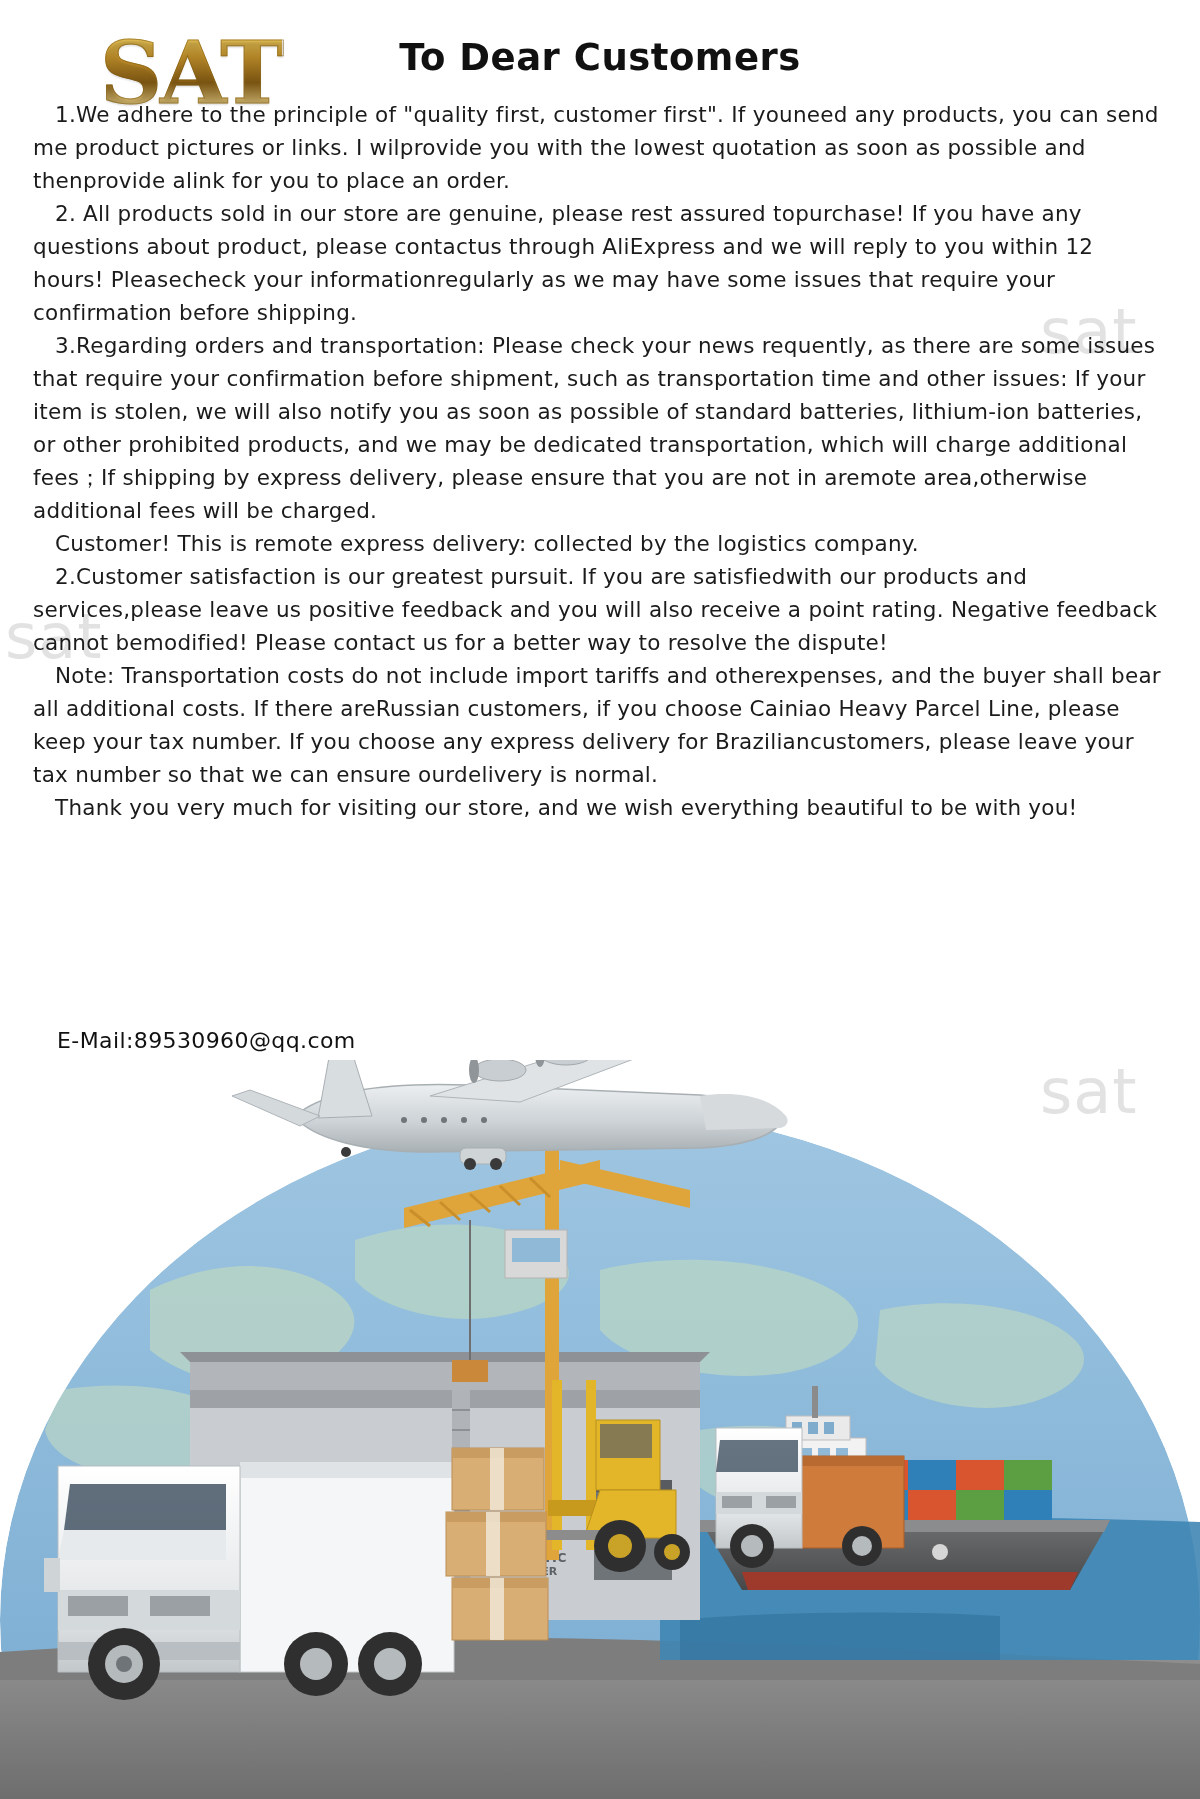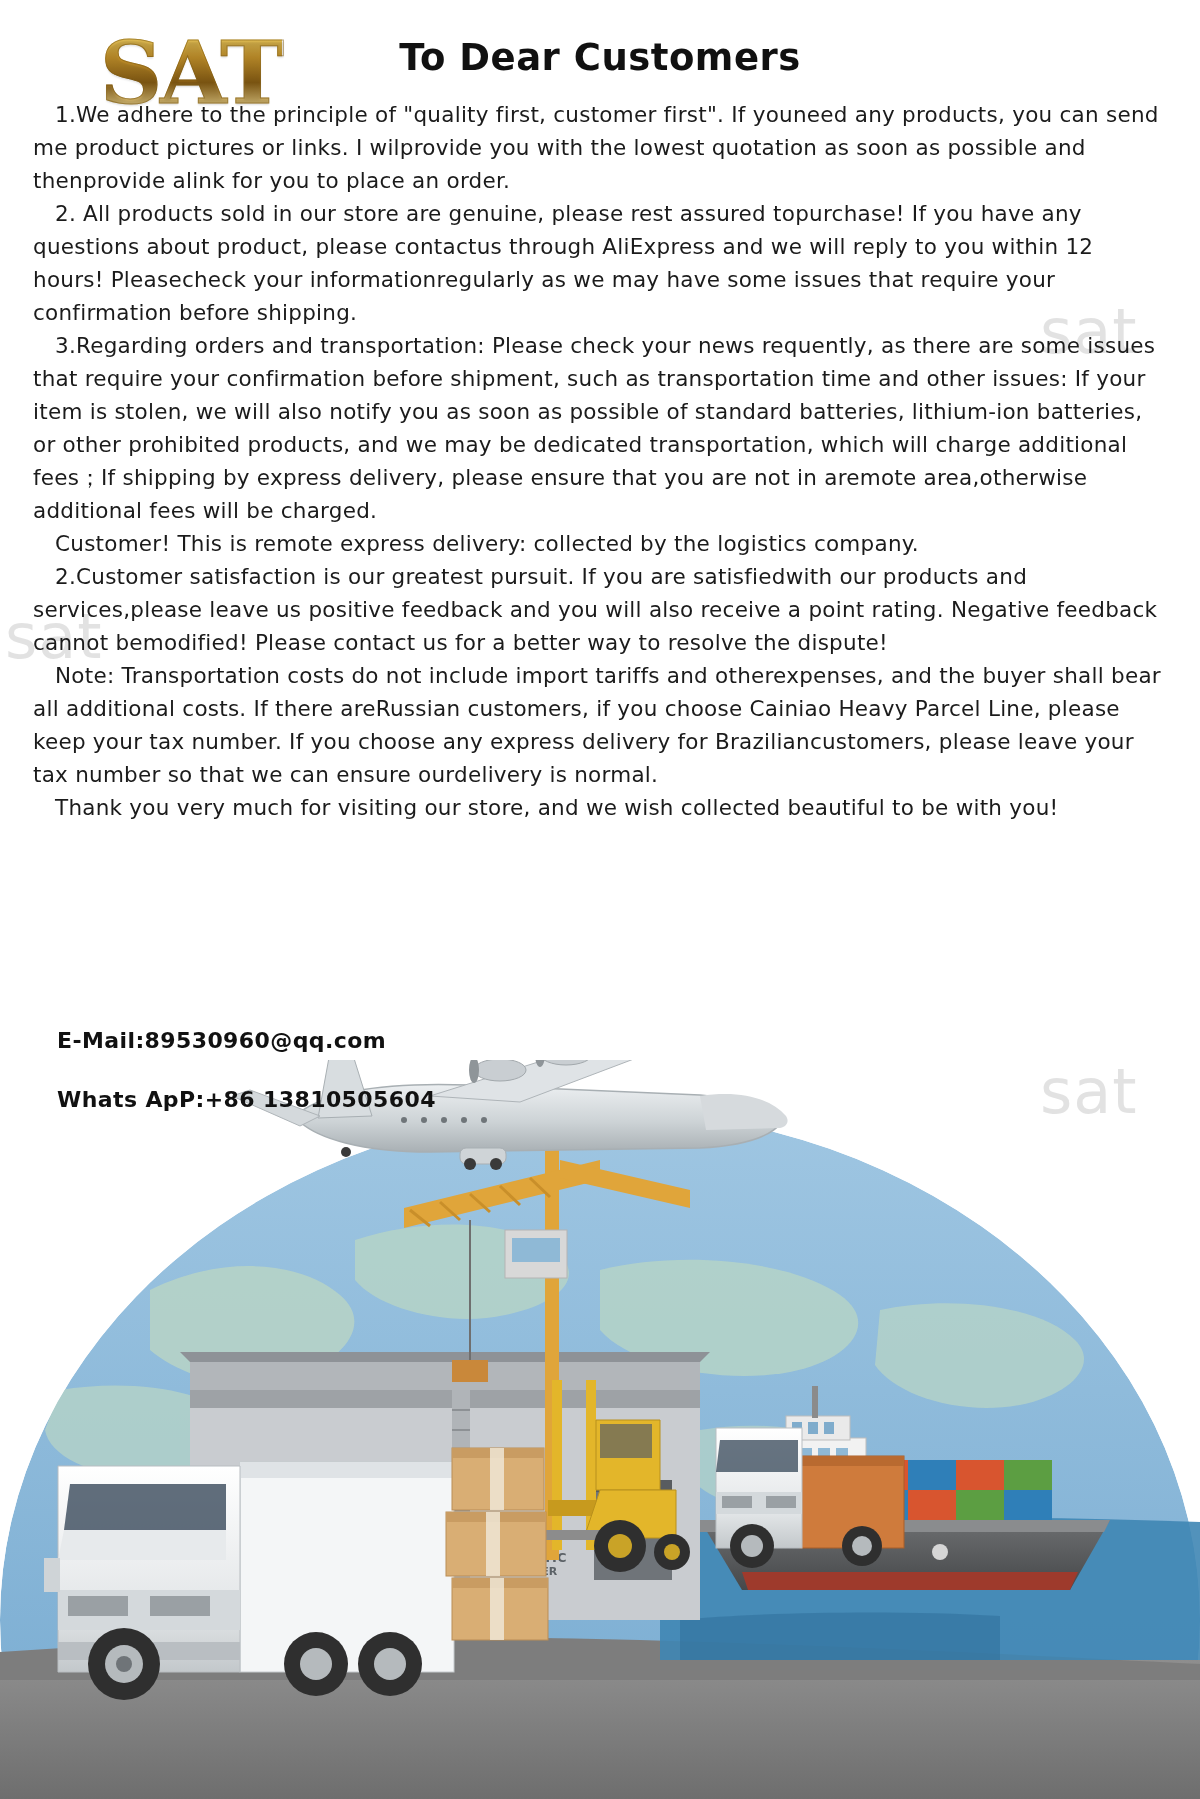--- a/index.html
+++ b/index.html
@@ -85,21 +85,21 @@
     text-align: left;
     margin: 0 0 0 0;
   }
   .para.indent { text-indent: 22px; }
 
   
   .contact {
     position: absolute;
     left: 57px;
     font-size: 22px;
-    font-weight: bold;
+    font-weight: normal;
     color: #111111;
     letter-spacing: 0.4px;
     z-index: 6;
   }
   .contact-email { top: 1028px; }
   .contact-whats { top: 1087px; }
 
   
   .illus {
     position: absolute;
@@ -124,25 +124,24 @@
 
   <div class="title">To Dear Customers</div>
 
   <div class="body-text">
     <p class="para indent">1.We adhere to the principle of "quality first, customer first". If youneed any products, you can send me product pictures or links. I wilprovide you with the lowest quotation as soon as possible and thenprovide alink for you to place an order.</p>
     <p class="para indent">2. All products sold in our store are genuine, please rest assured topurchase! If you have any questions about product, please contactus through AliExpress and we will reply to you within 12 hours! Pleasecheck your informationregularly as we may have some issues that require your confirmation before shipping.</p>
     <p class="para indent">3.Regarding orders and transportation: Please check your news requently, as there are some issues that require your confirmation before shipment, such as transportation time and other issues: If your item is stolen, we will also notify you as soon as possible of standard batteries, lithium-ion batteries, or other prohibited products, and we may be dedicated transportation, which will charge additional fees；If shipping by express delivery, please ensure that you are not in aremote area,otherwise additional fees will be charged.</p>
     <p class="para indent">Customer! This is remote express delivery: collected by the logistics company.</p>
     <p class="para indent">2.Customer satisfaction is our greatest pursuit. If you are satisfiedwith our products and services,please leave us positive feedback and you will also receive a point rating. Negative feedback cannot bemodified! Please contact us for a better way to resolve the dispute!</p>
     <p class="para indent">Note: Transportation costs do not include import tariffs and otherexpenses, and the buyer shall bear all additional costs. If there areRussian customers, if you choose Cainiao Heavy Parcel Line, please keep your tax number. If you choose any express delivery for Braziliancustomers, please leave your tax number so that we can ensure ourdelivery is normal.</p>
-    <p class="para indent">Thank you very much for visiting our store, and we wish collected beautiful to be with you!</p>
+    <p class="para indent">Thank you very much for visiting our store, and we wish everything beautiful to be with you!</p>
   </div>
 
   <div class="contact contact-email">E-Mail:89530960@qq.com</div>
-  <div class="contact contact-whats">Whats ApP:+86 13810505604</div>
 
   <div class="illus">
     <svg width="1200" height="739" viewBox="0 0 1200 739" xmlns="http://www.w3.org/2000/svg">
       <defs>
         <linearGradient id="skyGlobe" x1="0" y1="0" x2="0" y2="1">
           <stop offset="0%" stop-color="#9fc6e2"></stop>
           <stop offset="55%" stop-color="#7fb0d4"></stop>
           <stop offset="100%" stop-color="#5f93bb"></stop>
         </linearGradient>
         <linearGradient id="groundGrad" x1="0" y1="0" x2="0" y2="1">

